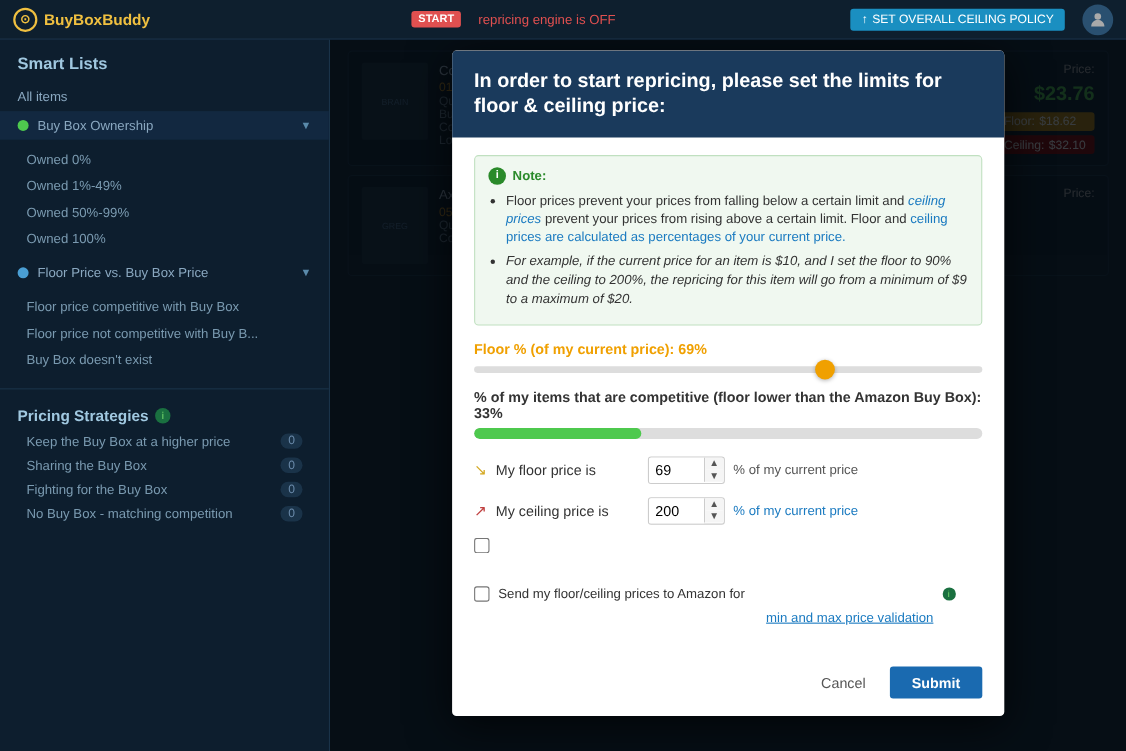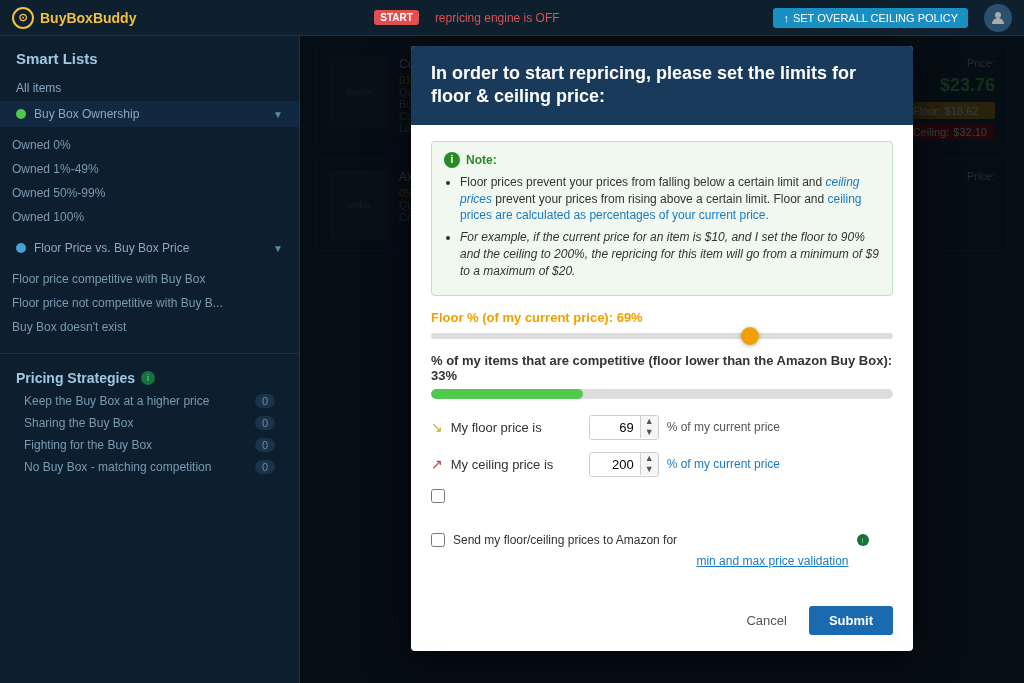--- a/index.html
+++ b/index.html
@@ -109,21 +109,21 @@
     .sidebar-dot.blue { background: #4a9fd4; }
     .sidebar-item-text { flex: 1; }
     .sidebar-expand {
       font-size: 10px; color: #5a8aaa;
     }
 
     .sidebar-sub-section {
       padding: 6px 0;
     }
     .sidebar-sub-item {
-      padding: 5px 12px;
+      padding: 5px 24px;
       color: #7a9ab0;
       font-size: 12px;
       cursor: pointer;
       display: flex; align-items: center; justify-content: space-between;
     }
     .sidebar-divider {
       border: none;
       border-top: 1px solid #1a3349;
       margin: 8px 0;
     }
@@ -312,21 +312,21 @@
       align-items: center;
       border: 1px solid #ccc;
       border-radius: 3px;
       overflow: hidden;
     }
     .price-input {
       width: 50px;
       border: none;
       padding: 4px 6px;
       font-size: 13px;
-      text-align: right;
+      text-align: left;
       outline: none;
     }
     .price-spinners {
       display: flex;
       flex-direction: column;
       border-left: 1px solid #ccc;
     }
     .spinner-btn {
       background: #f5f5f5;
       border: none;

